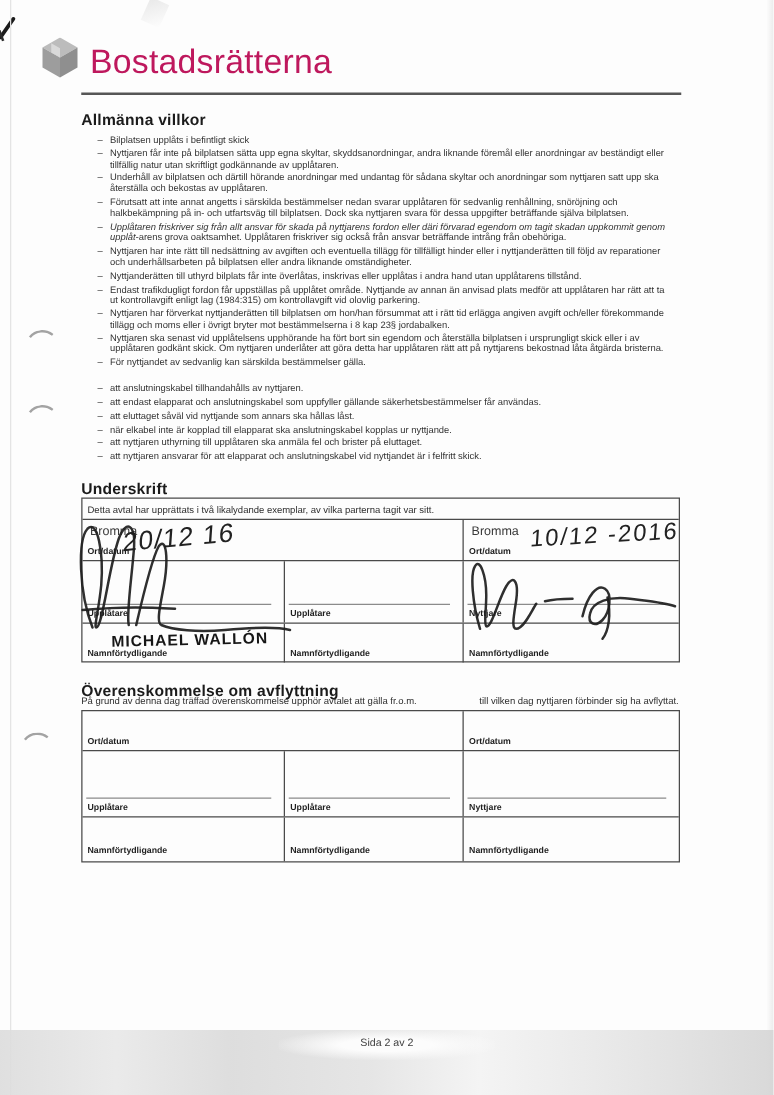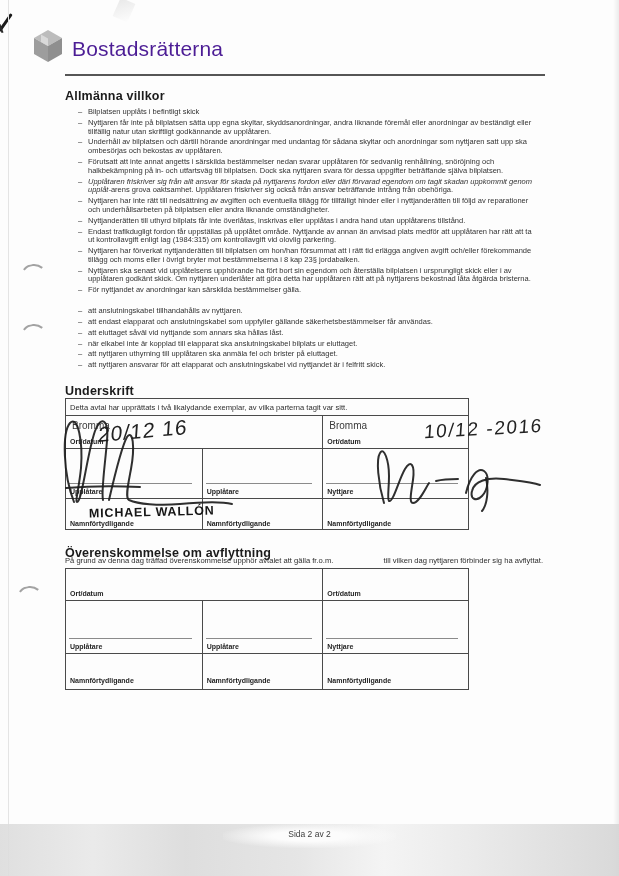--- a/index.html
+++ b/index.html
@@ -19,38 +19,38 @@
   .punch{position:absolute;width:24px;height:24px;border-radius:50%;
          border:2px solid transparent;border-top-color:#949494;transform:rotate(-6deg);opacity:.85;}
   .p1{left:20px;top:264px;} .p2{left:20px;top:324px;} .p3{left:16px;top:586px;}
   .bottom-band{position:absolute;left:0;top:824px;width:100%;height:52px;opacity:.9;
     background:linear-gradient(90deg,#dcdcdc,#e8e8e8 15%,#dadada 30%,#e3e3e3 48%,#f3f3f3 62%,#e7e7e7 78%,#d5d5d5 100%);}
   .band-light{position:absolute;left:36%;top:824px;width:28%;height:24px;
     background:radial-gradient(ellipse at center,#fcfcfc 30%,rgba(252,252,252,0) 75%);}
 
   
   .logo{position:absolute;left:33px;top:30px;display:flex;align-items:center;gap:9px;}
-  .logo-text{font-size:21px;color:#4c1d95;letter-spacing:.2px;}
+  .logo-text{font-size:27px;color:#be185d;letter-spacing:.2px;}
 
   .rule{position:absolute;left:65px;top:74px;width:480px;height:2px;background:#565656;}
 
   .section-title{position:absolute;font-size:12.5px;font-weight:bold;color:#1b1b1b;letter-spacing:.2px;}
   #title-villkor{left:65px;top:79px;}
   #title-underskrift{left:65px;top:374px;}
   #title-avflyttning{left:65px;top:536px;}
 
   
   .terms{position:absolute;left:65px;top:96px;width:481px;}
   .terms ul{list-style:none;margin:12px;padding:0;}
   .terms li{position:relative;padding-left:11px;margin-bottom:2.2px;font-size:7.5px;line-height:1.16;color:#333;}
   .terms li::before{content:"–";position:absolute;left:1px;top:0;color:#333;}
   .el-heading{font-size:7.7px;font-weight:bold;font-style:italic;margin:7px 0 4px 0;color:#222;}
 
   
-  .formbox{position:absolute;left:65px;width:404px;border:1px solid #4a4a4a;box-sizing:border-box;}
+  .formbox{position:absolute;left:65px;width:479px;border:1px solid #4a4a4a;box-sizing:border-box;}
   #box-underskrift{top:398px;height:132px;}
   #box-avflyttning{top:568px;height:122px;}
   .frow{position:relative;border-bottom:1px solid #4a4a4a;box-sizing:border-box;display:flex;}
   .frow.last{border-bottom:none;}
   .fcell{position:relative;box-sizing:border-box;border-right:1px solid #4a4a4a;}
   .fcell.last{border-right:none;}
   .w64{width:64%;} .w36{width:36%;} .w34{width:34%;} .w30{width:30%;}
   .r-note{height:17px;} .r-ort1{height:33px;} .r-sig1{height:50px;} .r-name1{height:31px;}
   .r-ort2{height:32px;} .r-sig2{height:53px;} .r-name2{height:35px;}
   .note-text{position:absolute;left:4px;top:4px;font-size:7.6px;color:#2e2e2e;white-space:nowrap;}
@@ -106,35 +106,35 @@
   </div>
 
   <div class="rule"></div>
 
   <h2 class="section-title" id="title-villkor">Allmänna villkor</h2>
 
   <div class="terms">
     <ul>
         <li>Bilplatsen upplåts i befintligt skick</li>
         <li>Nyttjaren får inte på bilplatsen sätta upp egna skyltar, skyddsanordningar, andra liknande föremål eller anordningar av beständigt eller tillfällig natur utan skriftligt godkännande av upplåtaren.</li>
-        <li>Underhåll av bilplatsen och därtill hörande anordningar med undantag för sådana skyltar och anordningar som nyttjaren satt upp ska ombesörjas och bekostas av upplåtaren.</li>
+        <li>Underhåll av bilplatsen och därtill hörande anordningar med undantag för sådana skyltar och anordningar som nyttjaren satt upp ska återställa och bekostas av upplåtaren.</li>
         <li>Förutsatt att inte annat angetts i särskilda bestämmelser nedan svarar upplåtaren för sedvanlig renhållning, snöröjning och halkbekämpning på in- och utfartsväg till bilplatsen. Dock ska nyttjaren svara för dessa uppgifter beträffande själva bilplatsen.</li>
         <li><em>Upplåtaren friskriver sig från allt ansvar för skada på nyttjarens fordon eller däri förvarad egendom om tagit skadan uppkommit genom upplåt-</em>arens grova oaktsamhet. Upplåtaren friskriver sig också från ansvar beträffande intrång från obehöriga.</li>
         <li>Nyttjaren har inte rätt till nedsättning av avgiften och eventuella tillägg för tillfälligt hinder eller i nyttjanderätten till följd av reparationer och underhållsarbeten på bilplatsen eller andra liknande omständigheter.</li>
         <li>Nyttjanderätten till uthyrd bilplats får inte överlåtas, inskrivas eller upplåtas i andra hand utan upplåtarens tillstånd.</li>
         <li>Endast trafikdugligt fordon får uppställas på upplåtet område. Nyttjande av annan än anvisad plats medför att upplåtaren har rätt att ta ut kontrollavgift enligt lag (1984:315) om kontrollavgift vid olovlig parkering.</li>
         <li>Nyttjaren har förverkat nyttjanderätten till bilplatsen om hon/han försummat att i rätt tid erlägga angiven avgift och/eller förekommande tillägg och moms eller i övrigt bryter mot bestämmelserna i 8 kap 23§ jordabalken.</li>
         <li>Nyttjaren ska senast vid upplåtelsens upphörande ha fört bort sin egendom och återställa bilplatsen i ursprungligt skick eller i av upplåtaren godkänt skick. Om nyttjaren underlåter att göra detta har upplåtaren rätt att på nyttjarens bekostnad låta åtgärda bristerna.</li>
-        <li>För nyttjandet av anordningar kan särskilda bestämmelser gälla.</li>
+        <li>För nyttjandet av sedvanlig kan särskilda bestämmelser gälla.</li>
       </ul>
     <ul>
         <li>att anslutningskabel tillhandahålls av nyttjaren.</li>
         <li>att endast elapparat och anslutningskabel som uppfyller gällande säkerhetsbestämmelser får användas.</li>
         <li>att eluttaget såväl vid nyttjande som annars ska hållas låst.</li>
-        <li>när elkabel inte är kopplad till elapparat ska anslutningskabel bilplats ur eluttaget.</li>
+        <li>när elkabel inte är kopplad till elapparat ska anslutningskabel kopplas ur nyttjande.</li>
         <li>att nyttjaren uthyrning till upplåtaren ska anmäla fel och brister på eluttaget.</li>
         <li>att nyttjaren ansvarar för att elapparat och anslutningskabel vid nyttjandet är i felfritt skick.</li>
       </ul>
   </div>
 
   <h2 class="section-title" id="title-underskrift">Underskrift</h2>
 
   <div class="formbox" id="box-underskrift">
     <div class="frow r-note">
       <span class="note-text">Detta avtal har upprättats i två likalydande exemplar, av vilka parterna tagit var sitt.</span>

